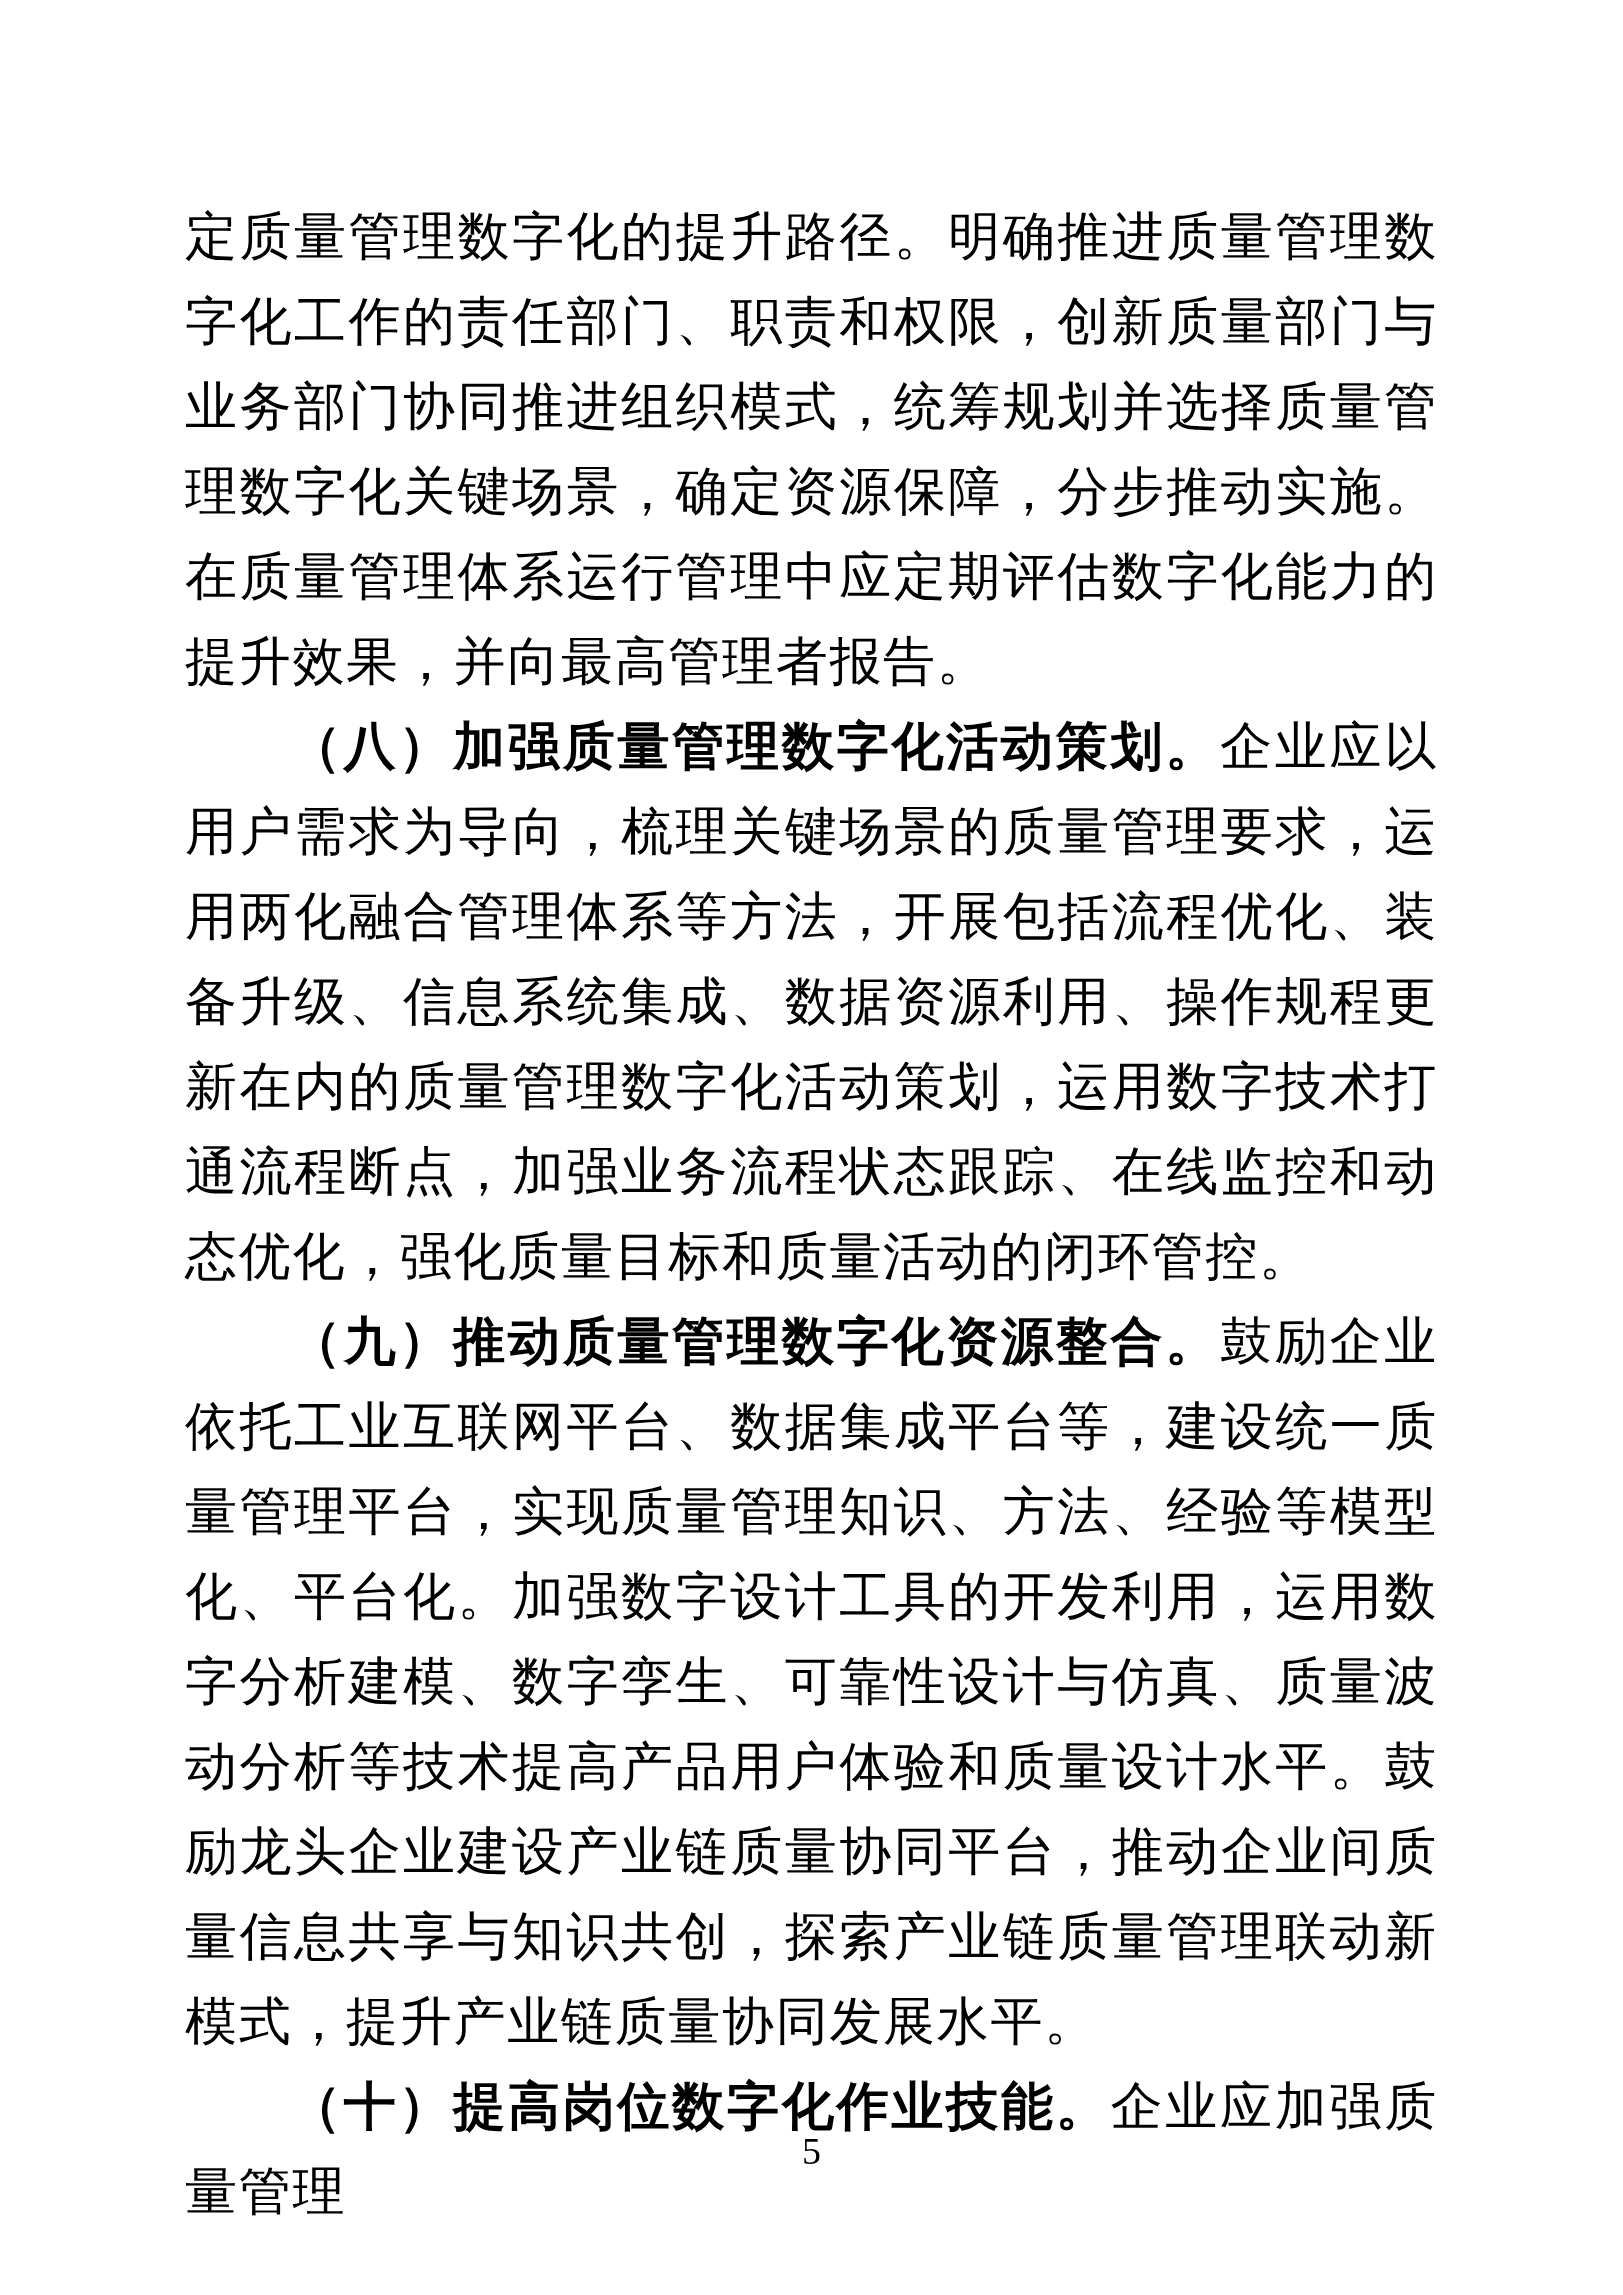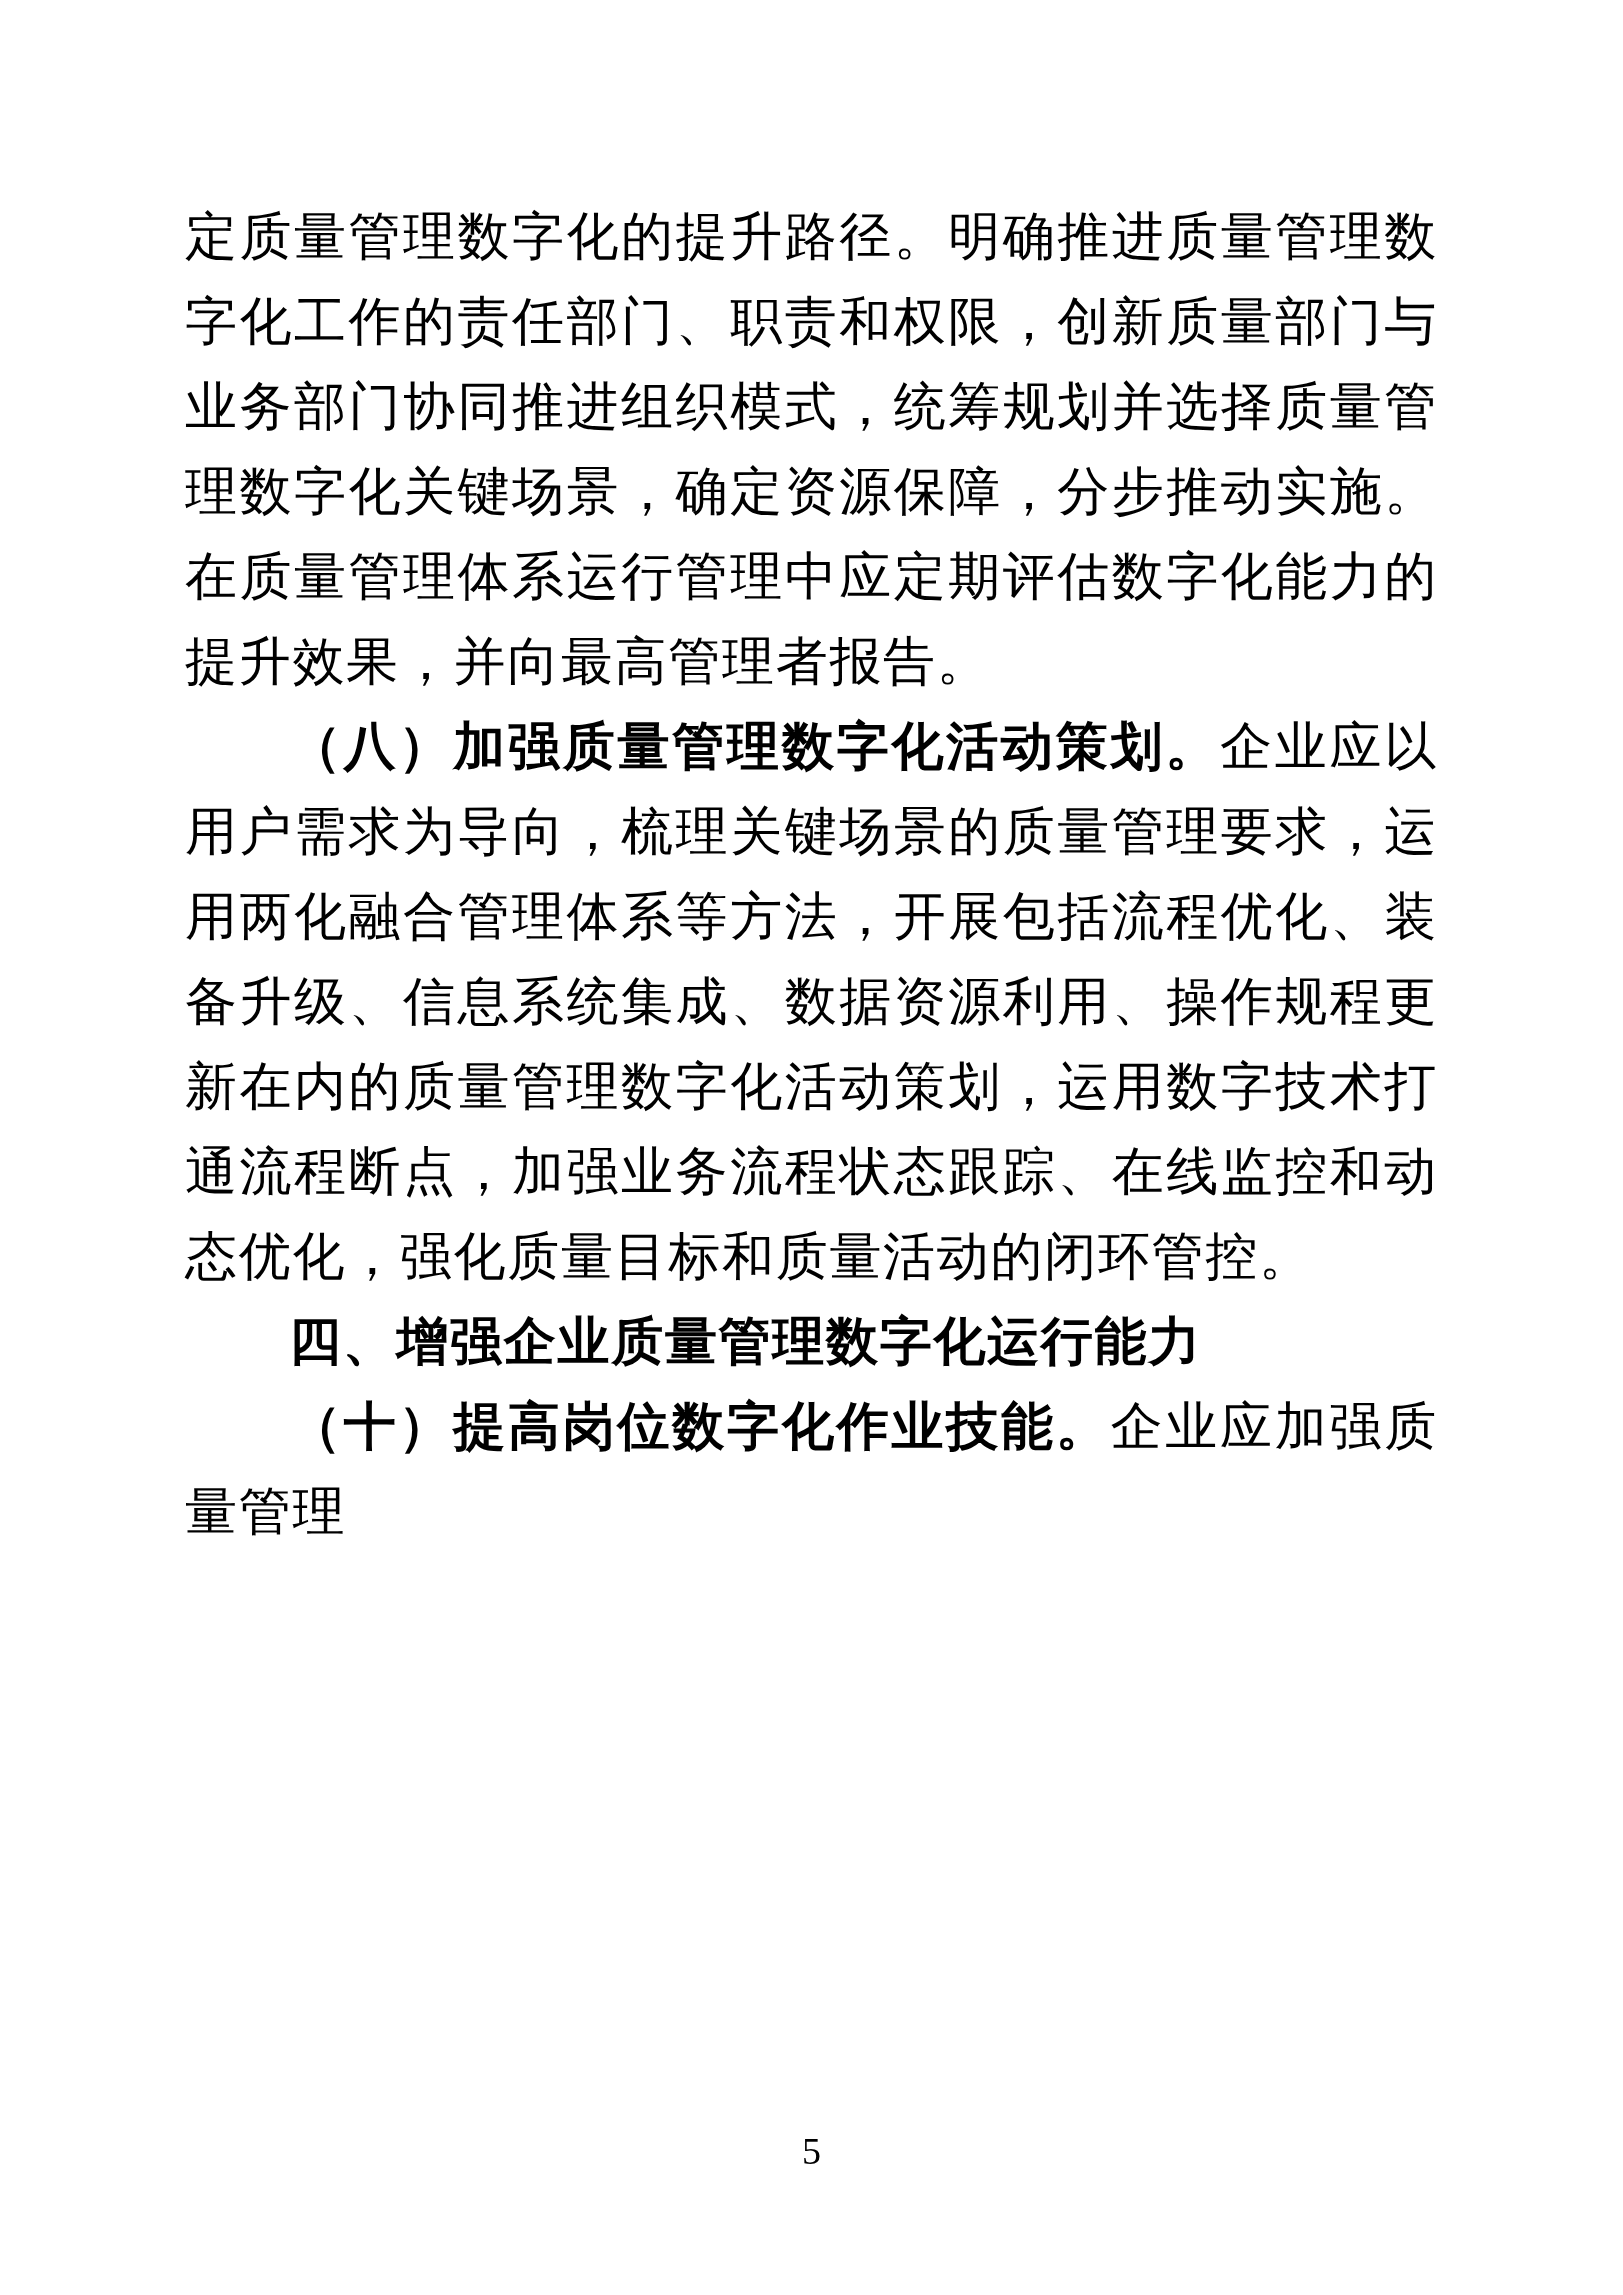--- a/index.html
+++ b/index.html
@@ -52,20 +52,20 @@
     line-height: 46px;
     letter-spacing: 0;
   }
 </style>
 </head>
 <body>
 
 <div class="doc-body">
     <p class="body no-indent">定质量管理数字化的提升路径。明确推进质量管理数字化工作的责任部门、职责和权限，创新质量部门与业务部门协同推进组织模式，统筹规划并选择质量管理数字化关键场景，确定资源保障，分步推动实施。在质量管理体系运行管理中应定期评估数字化能力的提升效果，并向最高管理者报告。</p>
     <p class="body"><b>（八）加强质量管理数字化活动策划。</b>企业应以用户需求为导向，梳理关键场景的质量管理要求，运用两化融合管理体系等方法，开展包括流程优化、装备升级、信息系统集成、数据资源利用、操作规程更新在内的质量管理数字化活动策划，运用数字技术打通流程断点，加强业务流程状态跟踪、在线监控和动态优化，强化质量目标和质量活动的闭环管控。</p>
-    <p class="heading">四、增强企业质量管理数字化运行能力</p>
+    <p class="body"><b>（九）推动质量管理数字化资源整合。</b>鼓励企业依托工业互联网平台、数据集成平台等，建设统一质量管理平台，实现质量管理知识、方法、经验等模型化、平台化。加强数字设计工具的开发利用，运用数字分析建模、数字孪生、可靠性设计与仿真、质量波动分析等技术提高产品用户体验和质量设计水平。鼓励龙头企业建设产业链质量协同平台，推动企业间质量信息共享与知识共创，探索产业链质量管理联动新模式，提升产业链质量协同发展水平。</p>
     <p class="body"><b>（十）提高岗位数字化作业技能。</b>企业应加强质量管理</p>
   </div>
 
 <div class="page-footer">
   <span>5</span>
 </div>
 
 
 </body></html>

